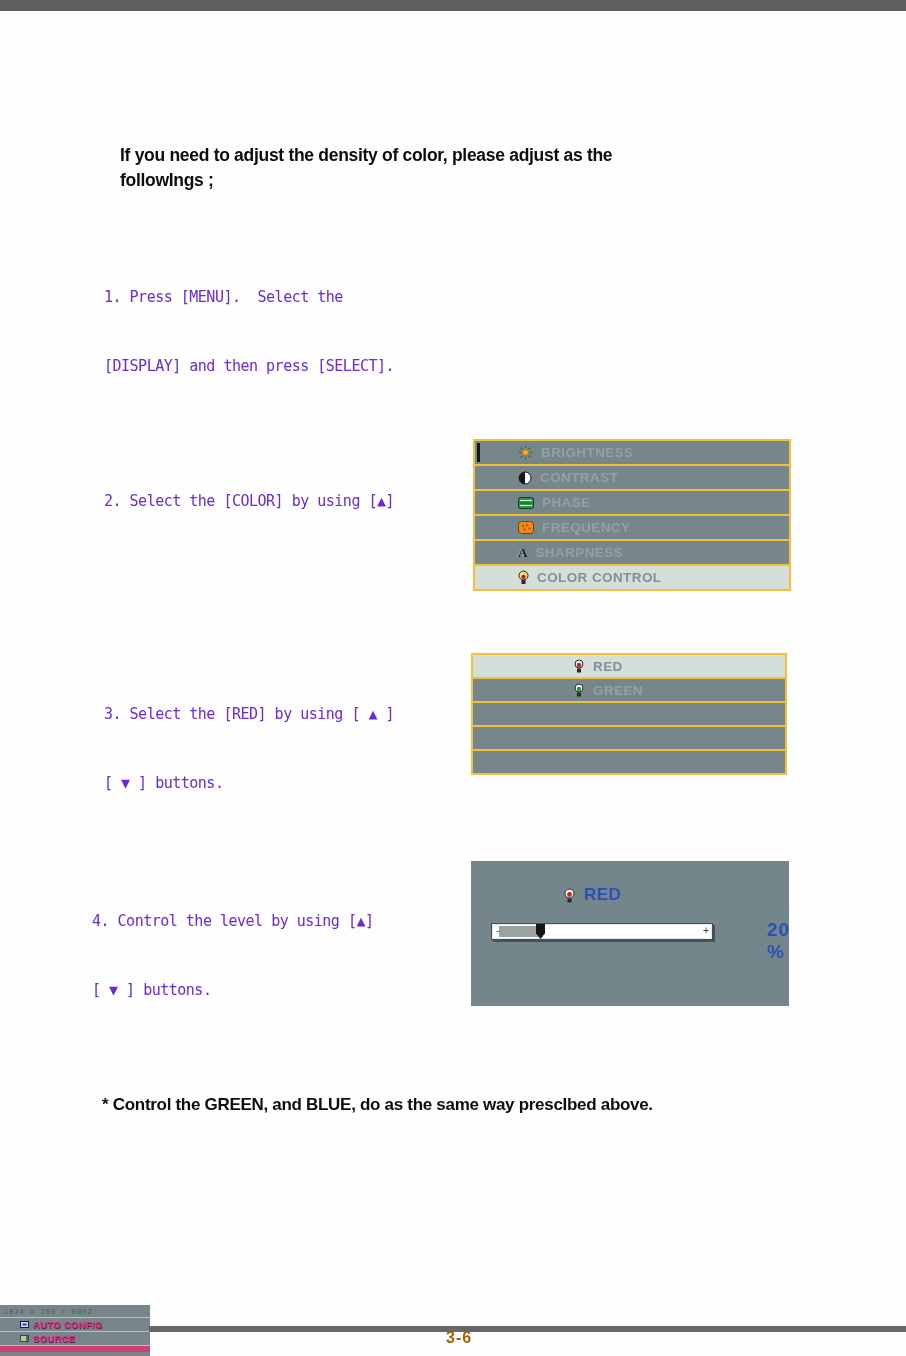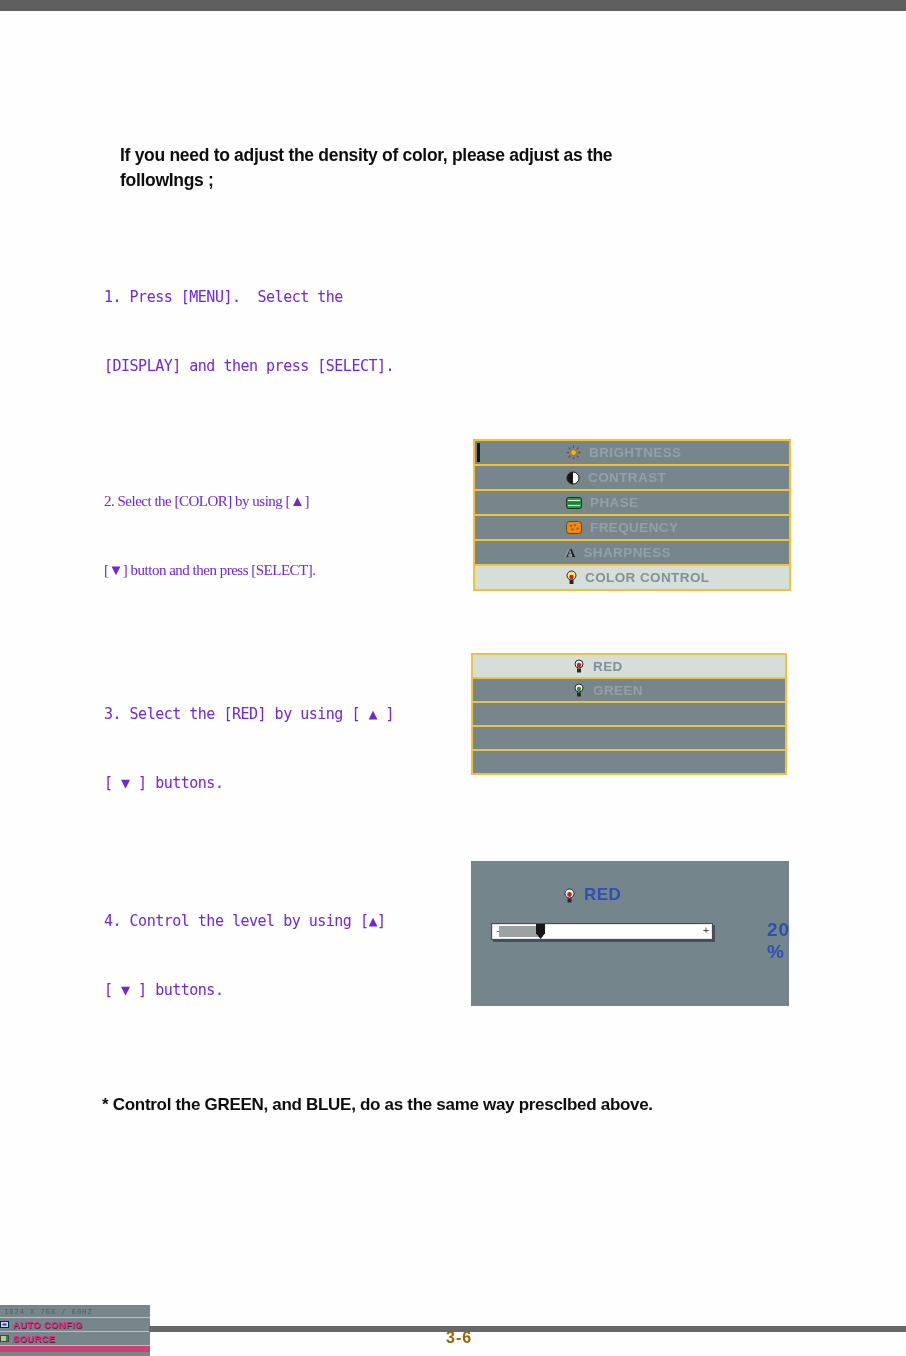--- a/index.html
+++ b/index.html
@@ -13,36 +13,36 @@
   #top-bar{left:0;top:0;width:906px;height:11px;background:#5f5f5f;}
   #bottom-bar{left:149px;top:1326px;width:757px;height:6px;background:#686868;}
   #page-number{left:446px;top:1329px;font-size:16px;font-weight:bold;color:#a16207;
     font-family:"Liberation Sans",sans-serif;letter-spacing:1px;}
 
   
   #doc-title{left:107px;top:98px;font-size:20px;font-weight:bold;color:#0d0d0d;letter-spacing:-0.2px;}
   #intro{left:120px;top:143px;width:660px;font-size:17.5px;font-weight:bold;color:#0d0d0d;line-height:25px;letter-spacing:-0.3px;}
   .step{font-family:"DejaVu Sans Mono",monospace;font-size:15px;color:#6d28d9;line-height:23px;white-space:pre;letter-spacing:-0.5px;}
   #step-1{left:104px;top:240px;}
-  #step-2{left:104px;top:444px;font-family:Liberation Serif, serif;}
+  #step-2{left:104px;top:444px;}
   #step-3{left:104px;top:657px;}
-  #step-4{left:104px;top:864px;}
+  #step-4{left:92px;top:864px;}
   #footnote{left:102px;top:1095px;font-size:17px;font-weight:bold;color:#0d0d0d;letter-spacing:-0.3px;}
 
   
   .osd{box-sizing:border-box;border:2px solid #f0c23c;border-bottom:none;}
   .osd-row{box-sizing:border-box;display:flex;align-items:center;
     background:#76868a;border-bottom:2px solid #f0c23c;}
   .osd-row.hl{background:#d6ded9;text-align:center;}
   .osd-label{font-size:13.5px;font-weight:bold;color:#92a1a5;letter-spacing:0.4px;}
   .osd-row.hl .osd-label{color:#81919a;}
   .icon{display:inline-flex;align-items:center;justify-content:center;}
 
   #menu-display{left:473px;top:439px;width:318px;}
-  #menu-display .osd-row{height:25px;padding-left:91px;gap:8px;position:relative;}
+  #menu-display .osd-row{height:25px;padding-left:43px;gap:8px;position:relative;}
   #cursor-tick{position:absolute;left:2px;top:2px;width:3px;height:19px;background:#161616;}
 
   #menu-color{left:471px;top:653px;width:316px;}
   #menu-color .osd-row{height:24px;padding-left:101px;gap:9px;}
 
   
   #level-panel{left:471px;top:861px;width:318px;height:145px;background:#74868c;}
   #level-head{position:absolute;left:93px;top:24px;display:flex;align-items:center;gap:9px;}
   #level-label{font-size:17px;font-weight:bold;color:#2b50b8;letter-spacing:0.5px;}
   #level-slider{position:absolute;left:20px;top:62px;width:222px;height:17px;background:#ffffff;
@@ -53,21 +53,21 @@
   .slider-end{position:absolute;top:1px;font-size:10px;color:#444;font-family:"DejaVu Sans Mono",monospace;}
   #slider-minus{left:3px;}
   #slider-plus{right:3px;}
   #level-value{position:absolute;left:251px;top:58px;font-size:19px;font-weight:bold;color:#2b50b8;letter-spacing:1px;margin-left:45px;}
 
   
   #corner-fragment{left:0;top:1305px;width:150px;height:51px;background:#76868a;overflow:hidden;}
   #frag-status{height:12px;font-size:7px;color:#44585c;opacity:.85;padding:3px 0 0 4px;
     font-family:"DejaVu Sans Mono",monospace;letter-spacing:1px;white-space:nowrap;box-sizing:border-box;}
   .frag-sep{height:1px;background:#e9c14a;}
-  .frag-row{height:13px;display:flex;align-items:center;gap:4px;}
+  .frag-row{height:13px;display:flex;align-items:center;gap:4px;padding-left:20px;}
   .frag-label{font-size:9.5px;font-weight:bold;color:#e0267e;letter-spacing:0.3px;
     text-shadow:0.5px 0.5px 0 #7a1145;}
   .frag-ico{width:9px;height:7px;box-sizing:border-box;}
   #frag-ico-auto{background:#2a3f9e;border:1px solid #101c50;box-shadow:inset 0 0 0 1.5px #cfd6ff;}
   #frag-ico-source{background:#b9c4a8;border:1px solid #3c4a34;box-shadow:inset -2px 0 0 #3f7a46;}
   #frag-sliver{height:6px;background:#cf3f72;}
 
   
   .sharp-a{font-size:13px;font-weight:bold;color:#1c1c1c;font-family:"Liberation Serif",serif;
     text-shadow:-1.5px 0 0 #9fa9ad;line-height:1;}
@@ -85,21 +85,20 @@
     <div>followIngs ;</div>
   </div>
 
   <div id="step-1" class="abs step">
     <div>1. Press [MENU].  Select the</div>
     <div>[DISPLAY] and then press [SELECT].</div>
   </div>
 
   <div id="step-2" class="abs step">
     <div>2. Select the [COLOR] by using [▲]</div>
-    <div>[▼] button and then press [SELECT].</div>
   </div>
 
   <div id="menu-display" class="abs osd">
     <div class="osd-row">
       <div id="cursor-tick"></div>
       <span class="icon">
         <svg width="15" height="15" viewBox="0 0 15 15">
           <g stroke="#555" stroke-width="1.2">
             <line x1="7.5" y1="0.5" x2="7.5" y2="3"></line>
               <line x1="7.5" y1="12" x2="7.5" y2="14.5"></line>

